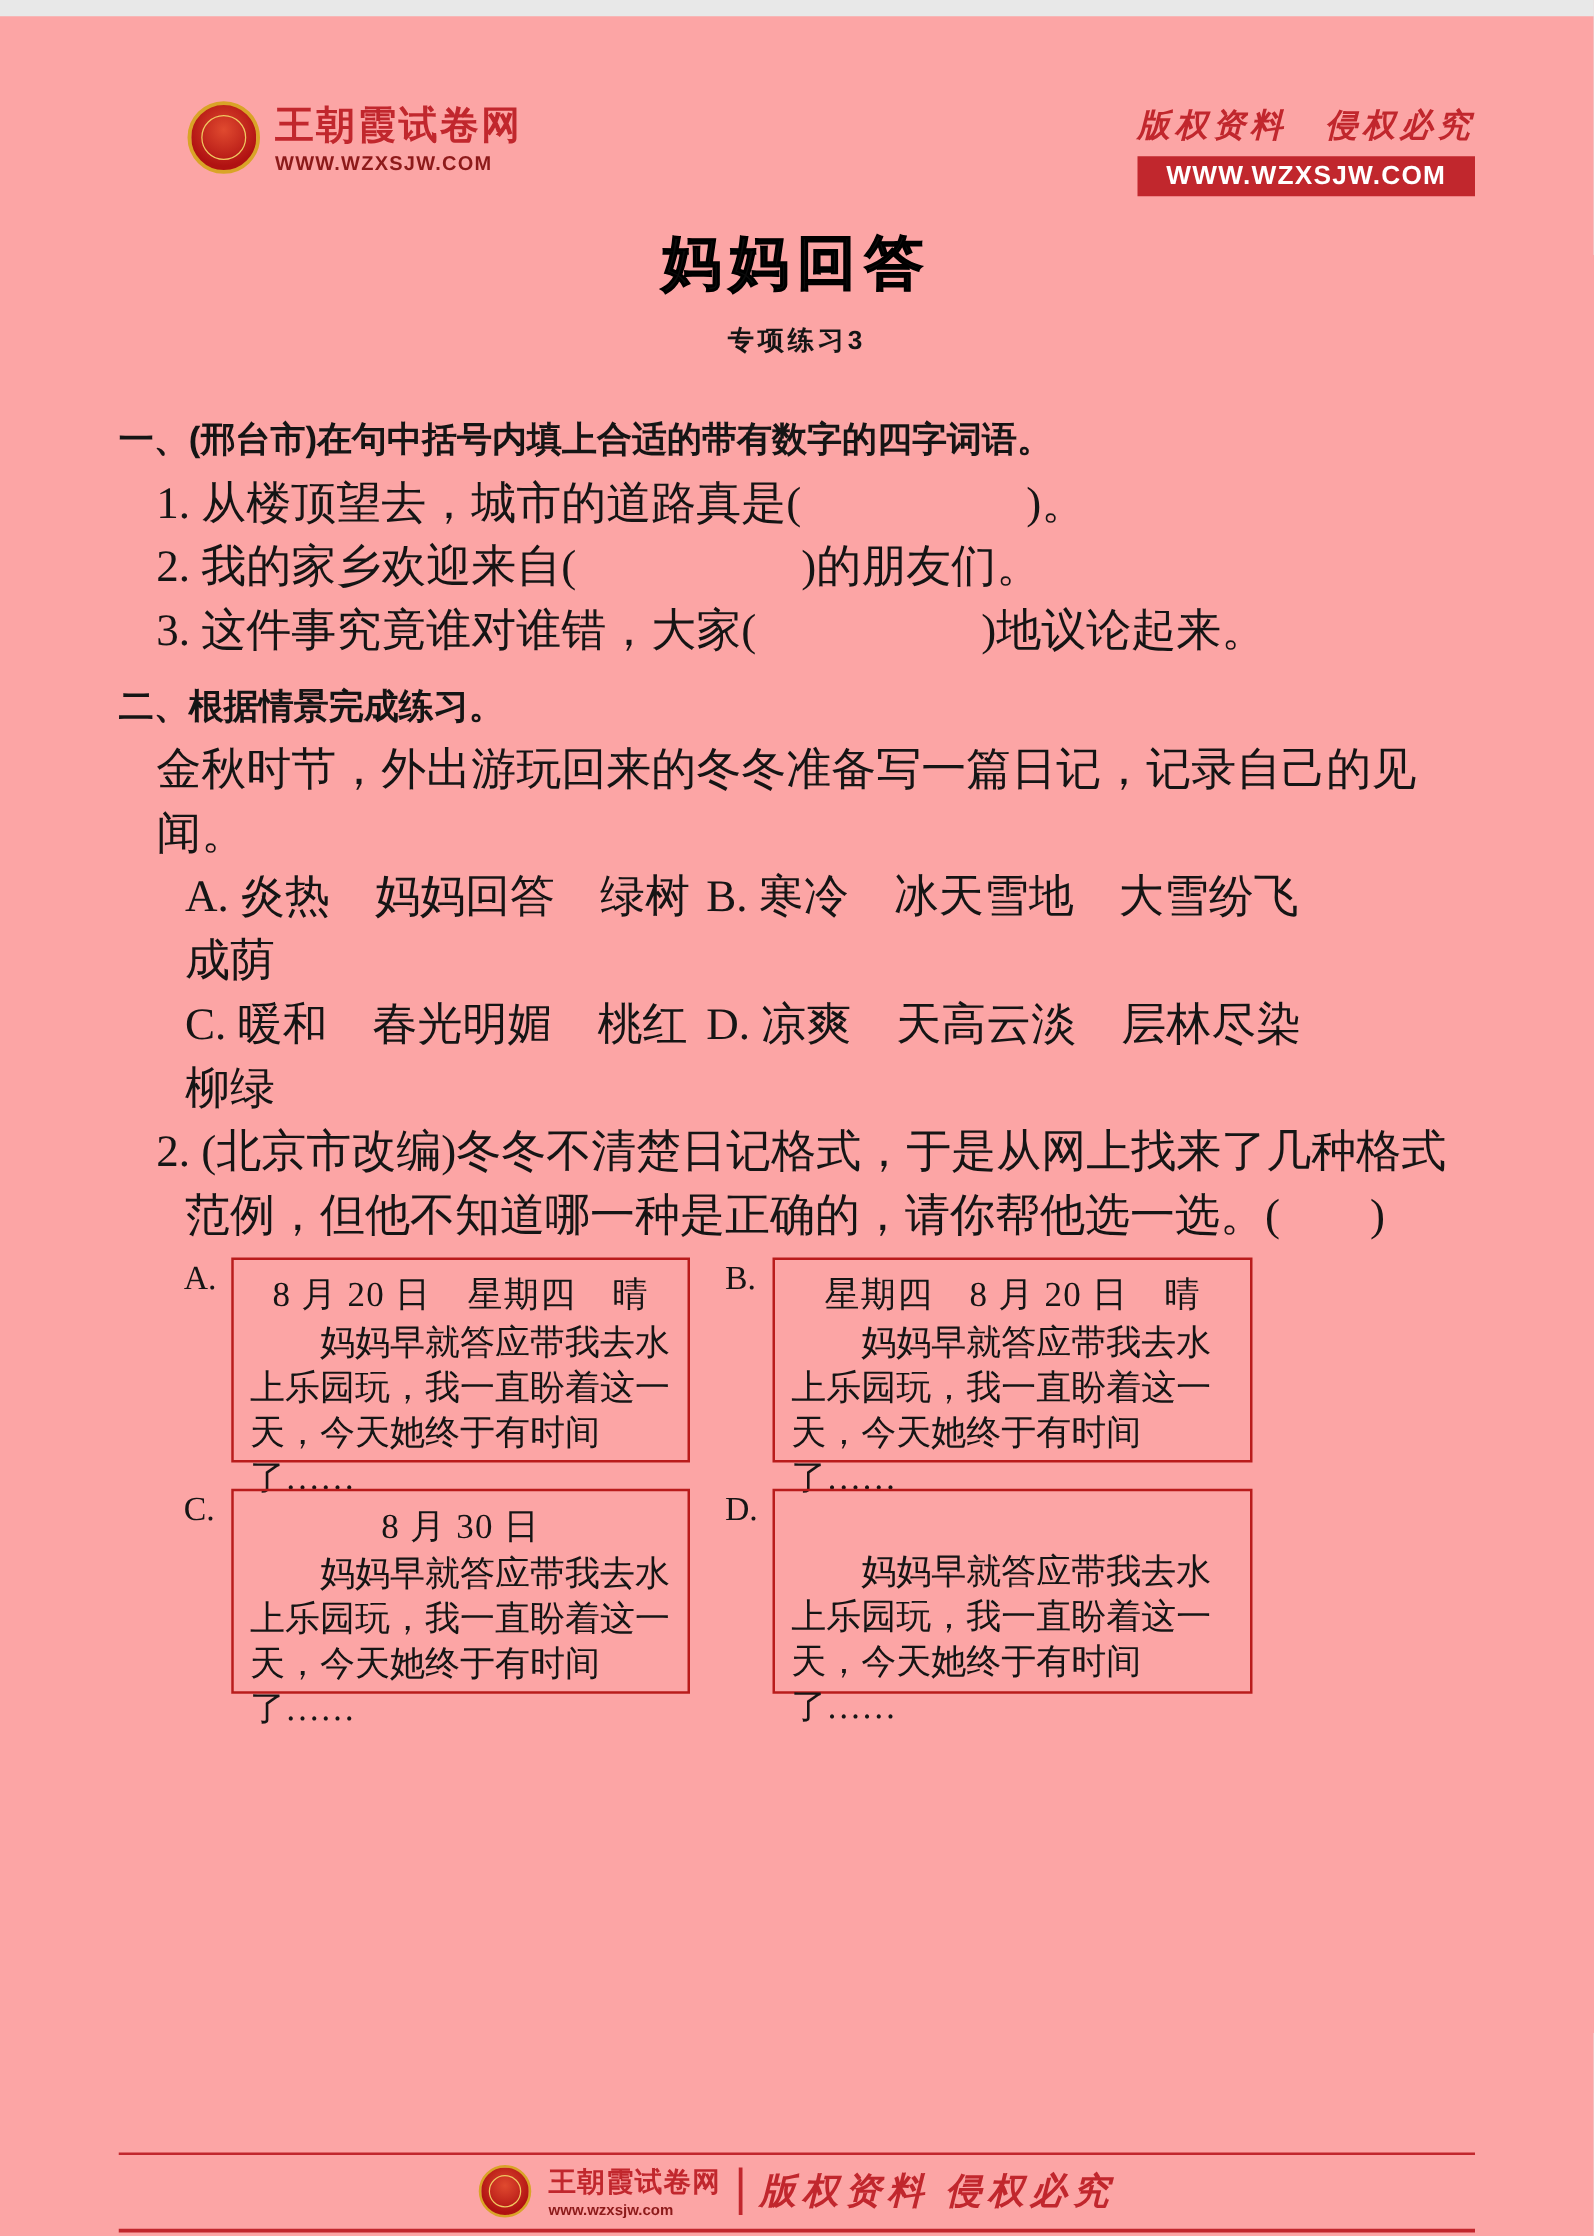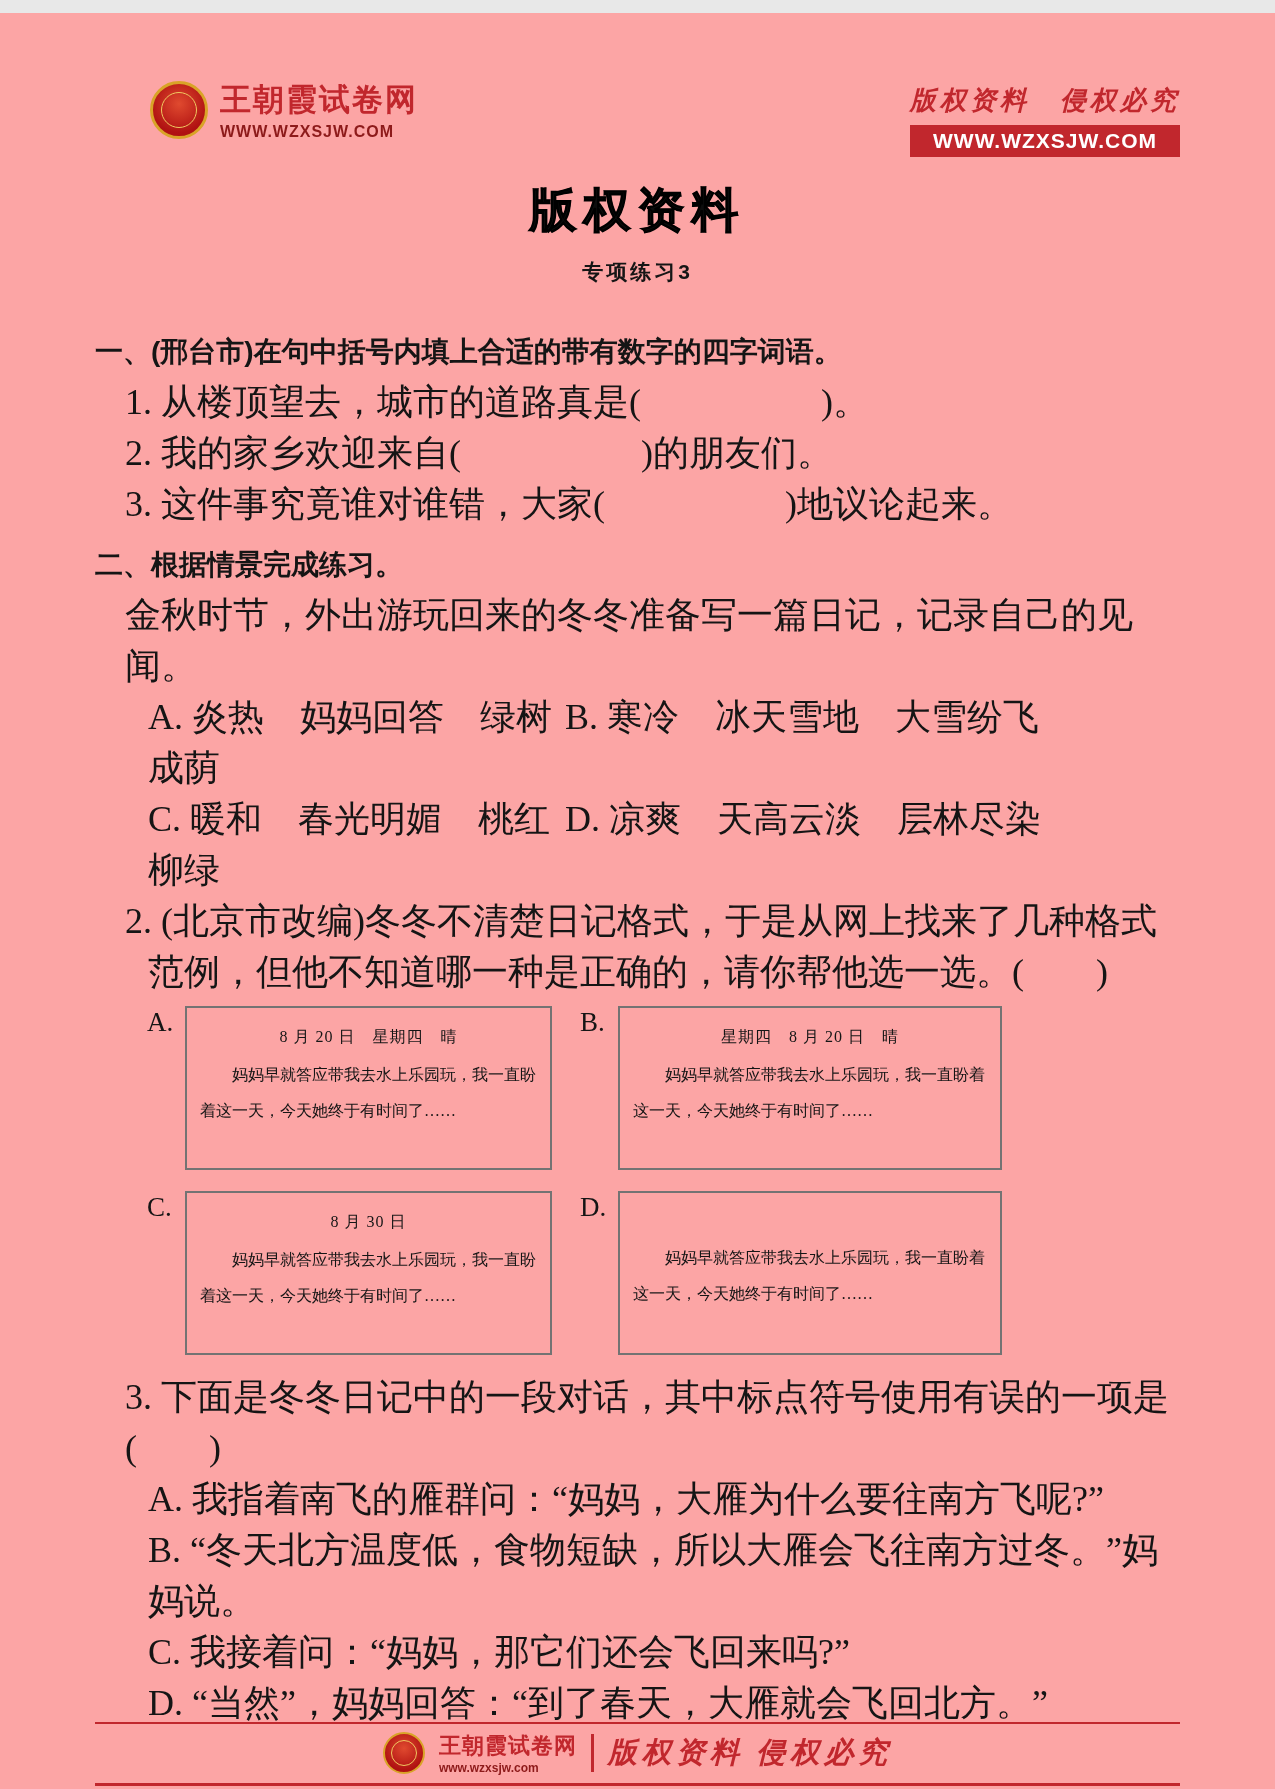--- a/index.html
+++ b/index.html
@@ -46,21 +46,21 @@
   .sec1-heading { margin-top: 40px; }
   .sec2-heading { margin-top: 9px; }
   .indent1 { margin-left: 30px; }
   .indent2 { margin-left: 53px; }
   .hang { padding-left: 23px; text-indent: -23px; }
   .opt-grid { display: grid; grid-template-columns: 417px auto; margin-left: 53px; }
   
   .boxes { display: grid; grid-template-columns: 405px 422px; column-gap: 28px; row-gap: 21px; margin: 8px 0 0 52px; }
   .box-cell { display: flex; align-items: flex-start; gap: 8px; }
   .box-label { font-size: 27px; line-height: 32px; width: 30px; flex: 0 0 auto; }
-  .diary-box { border: 2px solid #737373; flex: 1 1 auto; height: 164px; padding: 9px 13px; font-size: 16px; }
+  .diary-box { border: 2px solid #b91c1c; flex: 1 1 auto; height: 164px; padding: 9px 13px; font-size: 28px; }
   .diary-head { text-align: center; line-height: 40px; min-height: 38px; letter-spacing: 1px; }
   .diary-body { line-height: 36px; text-indent: 2em; }
   .q3-block { margin-top: 17px; }
   
   .footer { position: absolute; left: 95px; right: 95px; bottom: 16px; }
   .footer-line-top { border-top: 2px solid #c1272d; }
   .footer-line-bottom { border-top: 3px solid #c1272d; }
   .footer-content { display: flex; justify-content: center; align-items: center; gap: 14px; padding: 7px 0 8px 0; }
   .footer .seal { width: 42px; height: 42px; border-width: 2px; }
   .footer .seal::after { left: 6px; right: 6px; top: 6px; bottom: 6px; }
@@ -82,21 +82,21 @@
         <div class="brand-title">王朝霞试卷网</div>
         <div class="brand-url">WWW.WZXSJW.COM</div>
       </div>
     </div>
     <div class="header-right">
       <div class="copyright-top">版权资料　侵权必究</div>
       <div class="url-box">WWW.WZXSJW.COM</div>
     </div>
   </div>
 
-  <div class="main-title">版权资料</div>
+  <div class="main-title">妈妈回答</div>
   <div class="subtitle">专项练习3</div>
 
   <div class="content">
 
     <div class="section-heading sec1-heading">一、(邢台市)在句中括号内填上合适的带有数字的四字词语。</div>
     <div class="line indent1">1. 从楼顶望去，城市的道路真是(　　　　　)。</div>
     <div class="line indent1">2. 我的家乡欢迎来自(　　　　　)的朋友们。</div>
     <div class="line indent1">3. 这件事究竟谁对谁错，大家(　　　　　)地议论起来。</div>
 
     <div class="section-heading sec2-heading">二、根据情景完成练习。</div>
@@ -135,27 +135,20 @@
       </div>
       <div class="box-cell">
         <div class="box-label">D.</div>
         <div class="diary-box">
           <div class="diary-head"></div>
           <div class="diary-body">妈妈早就答应带我去水上乐园玩，我一直盼着这一天，今天她终于有时间了……</div>
         </div>
       </div>
     </div>
 
-    <div class="q3-block">
-      <div class="line indent1">3. 下面是冬冬日记中的一段对话，其中标点符号使用有误的一项是(　　)</div>
-      <div class="line indent2">A. 我指着南飞的雁群问：“妈妈，大雁为什么要往南方飞呢?”</div>
-      <div class="line indent2">B. “冬天北方温度低，食物短缺，所以大雁会飞往南方过冬。”妈妈说。</div>
-      <div class="line indent2">C. 我接着问：“妈妈，那它们还会飞回来吗?”</div>
-      <div class="line indent2">D. “当然”，妈妈回答：“到了春天，大雁就会飞回北方。”</div>
-    </div>
 
   </div>
 
   <div class="footer">
     <div class="footer-line-top"></div>
     <div class="footer-content">
       <div class="seal"></div>
       <div class="footer-brand-text">
         <div class="footer-brand-title">王朝霞试卷网</div>
         <div class="footer-brand-url">www.wzxsjw.com</div>

